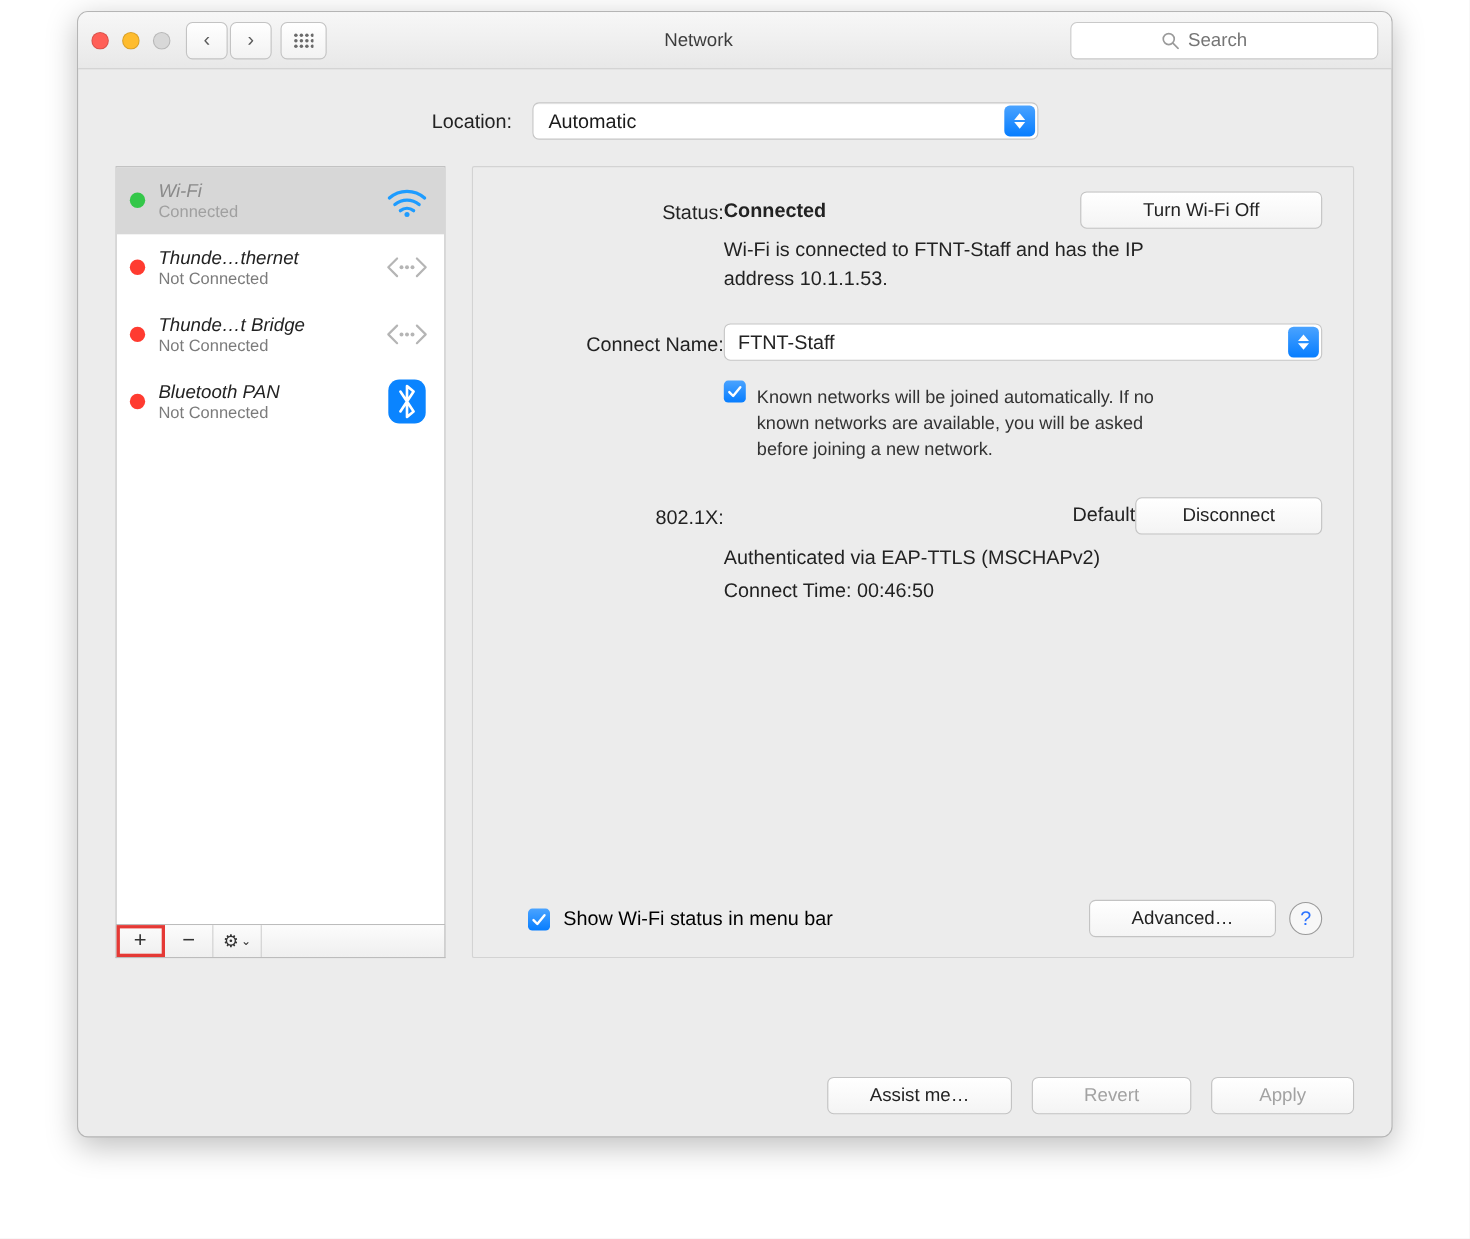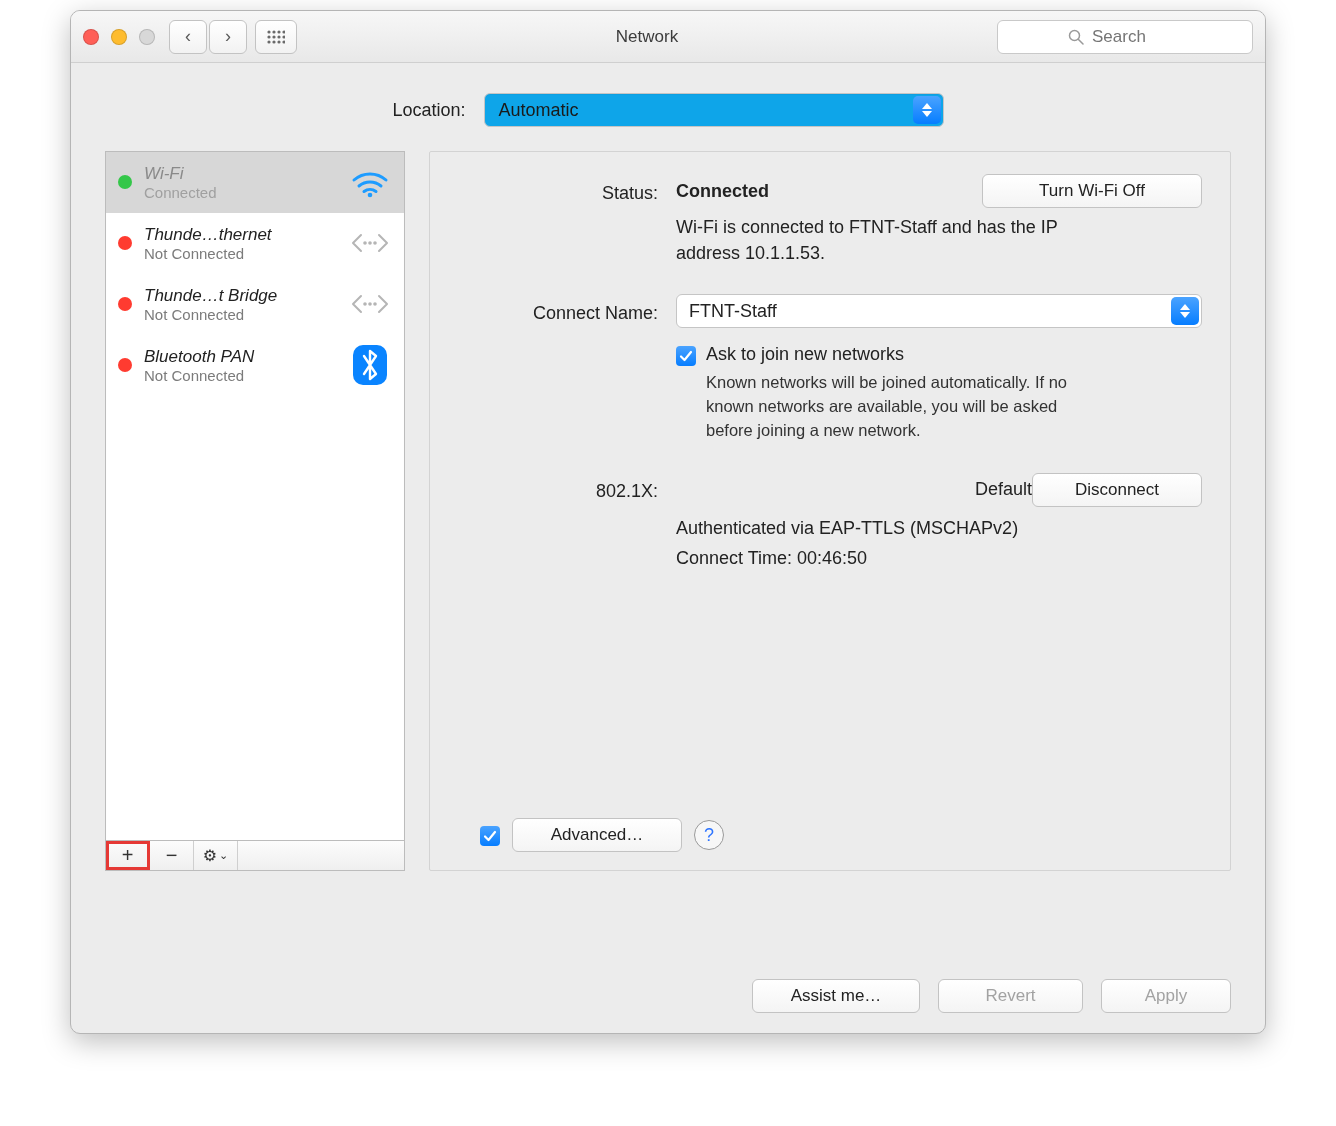--- a/index.html
+++ b/index.html
@@ -10,26 +10,26 @@
   .titlebar { height: 52px; background: linear-gradient(#f7f7f7,#e8e8e8); border-bottom: 1px solid #cfcfcf; display: flex; align-items: center; padding: 0 12px; }
   .traffic { display: flex; gap: 12px; margin-right: 14px; }
   .traffic .dot { width: 16px; height: 16px; border-radius: 50%; border: 1px solid rgba(0,0,0,0.15); }
   .dot.close { background: #ff5f57; }
   .dot.min { background: #febc2e; }
   .dot.max { background: #d8d8d8; }
   .nav-btns { display: flex; gap: 2px; margin-right: 8px; }
   .sq-btn { width: 38px; height: 34px; background: linear-gradient(#ffffff,#f2f2f2); border: 1px solid #c3c3c3; border-radius: 6px; display: flex; align-items: center; justify-content: center; font-size: 18px; color: #5a5a5a; }
   .grid-btn { width: 42px; height: 34px; }
   .title-center { flex: 1; text-align: center; font-size: 17px; color: #3c3c3c; }
-  .search-wrap { width: 256px; height: 34px; background: #fff; border: 1px solid #c9c9c9; border-radius: 6px; display: flex; align-items: center; justify-content: center; gap: 8px; color: #929292; font-size: 17px; }
+  .search-wrap { width: 280px; height: 34px; background: #fff; border: 1px solid #c9c9c9; border-radius: 6px; display: flex; align-items: center; justify-content: center; gap: 8px; color: #929292; font-size: 17px; }
   .search-wrap input { border: none; outline: none; background: transparent; width: 90px; font-size: 17px; color: #444; }
   
   .location-row { display: flex; align-items: center; justify-content: center; gap: 18px; padding: 30px 0 18px 0; }
   .label-right { font-size: 18px; color: #222; text-align: right; }
-  .select { position: relative; height: 34px; background: #0ea5e9; border: 1px solid #c5c5c5; border-radius: 6px; display: flex; align-items: center; padding: 0 40px 0 14px; font-size: 18px; color: #1a1a1a; box-shadow: 0 1px 0 rgba(0,0,0,0.03) inset; }
+  .select { position: relative; height: 34px; background: #ffffff; border: 1px solid #c5c5c5; border-radius: 6px; display: flex; align-items: center; padding: 0 40px 0 14px; font-size: 18px; color: #1a1a1a; box-shadow: 0 1px 0 rgba(0,0,0,0.03) inset; }
   .select .arrows, .select-sm .arrows { position: absolute; right: 2px; top: 2px; bottom: 2px; width: 28px; background: linear-gradient(#4aa3ff,#067dff); border-radius: 5px; display: flex; flex-direction: column; align-items: center; justify-content: center; }
   .arrows::before, .arrows::after { content: ""; width: 0; height: 0; border-left: 5px solid transparent; border-right: 5px solid transparent; }
   .arrows::before { border-bottom: 6px solid #fff; margin-bottom: 2px; }
   .arrows::after { border-top: 6px solid #fff; }
   
   .body { display: flex; padding: 6px 34px 0 34px; gap: 24px; }
   
   .sidebar { width: 300px; display: flex; flex-direction: column; }
   .iface-list { flex: 1; background: #fff; border: 1px solid #bcbcbc; border-radius: 0; box-shadow: inset 0 1px 1px rgba(0,0,0,0.05); }
   .iface { display: flex; align-items: center; gap: 12px; padding: 10px 12px; border-bottom: 1px solid transparent; }
@@ -42,21 +42,21 @@
   .iface.sel .name { color: #7a7a7a; }
   .iface .sub { font-size: 15px; color: #7b7b7b; }
   .iface.sel .sub { color: #a0a0a0; }
   .iface .icon { width: 44px; height: 40px; display: flex; align-items: center; justify-content: center; flex-shrink: 0; }
   .sidebar-bottom { display: flex; height: 30px; border: 1px solid #bcbcbc; border-top: none; background: linear-gradient(#fcfcfc,#efefef); }
   .sidebar-bottom .cell { width: 44px; border-right: 1px solid #cfcfcf; display: flex; align-items: center; justify-content: center; font-size: 20px; color: #333; }
   .sidebar-bottom .cell.gear { font-size: 16px; }
   .highlight-red { outline: 3px solid #e53935; outline-offset: -3px; }
   
   .main { flex: 1; background: #ececec; border: 1px solid #d3d3d3; border-radius: 2px; padding: 22px 28px 18px 28px; display: flex; flex-direction: column; height: 720px; }
-  .form-row { display: flex; align-items: flex-start; gap: 18px; margin-bottom: 12px; }
+  .form-row { display: flex; align-items: flex-start; margin-bottom: 12px; }
   .form-row .col-label { width: 200px; text-align: right; font-size: 18px; color: #222; padding-top: 4px; }
   .form-row .col-value { flex: 1; font-size: 18px; color: #222; }
   .bold { font-weight: 600; }
   .btn { height: 34px; padding: 0 18px; background: linear-gradient(#ffffff,#f4f4f4); border: 1px solid #c3c3c3; border-radius: 6px; font-size: 17px; color: #222; display: inline-flex; align-items: center; justify-content: center; white-space: nowrap; }
   .btn.disabled { color: #a2a2a2; }
   .row-top { display: flex; align-items: center; }
   .row-top .col-value { display: flex; align-items: center; gap: 20px; }
   .detail-text { font-size: 17px; color: #333; line-height: 1.45; }
   .sub-detail { font-size: 16.5px; color: #333; line-height: 1.45; max-width: 400px; padding-top: 6px; }
   .select-sm { position: relative; flex: 1; height: 34px; background: #fff; border: 1px solid #c5c5c5; border-radius: 6px; display: flex; align-items: center; padding: 0 40px 0 12px; font-size: 18px; }
@@ -247,21 +247,20 @@
         <div class="form-row" style="margin-bottom:30px">
           <div class="col-label"></div>
           <div class="col-value">
             <div class="chk-row">
               <div class="chk">
                 <svg viewBox="0 0 14 14">
                     <path d="M2 7.5 L5.5 11 L12 3" stroke="#fff" stroke-width="2.2" fill="none" stroke-linecap="round" stroke-linejoin="round"></path>
                   </svg>
               </div>
               <div>
-                <div style="font-size:18px">Ask to join new networks</div>
                 <div class="sub-detail">Known networks will be joined automatically. If no known networks are available, you will be asked before joining a new network.</div>
               </div>
             </div>
           </div>
         </div>
 
         <div class="form-row" style="align-items:center;margin-bottom:8px">
           <div class="col-label">802.1X:</div>
           <div class="col-value" style="display:flex;align-items:center;justify-content:flex-end">
             <span>Default</span>
@@ -278,20 +277,21 @@
           <div class="col-label"></div>
           <div class="col-value detail-text">Connect Time: 00:46:50</div>
         </div>
 
         <div class="main-bottom">
           <div class="chk">
             <svg viewBox="0 0 14 14">
                 <path d="M2 7.5 L5.5 11 L12 3" stroke="#fff" stroke-width="2.2" fill="none" stroke-linecap="round" stroke-linejoin="round"></path>
               </svg>
           </div>
+          <div style="font-size:18px;flex:1">Show Wi-Fi status in menu bar</div>
           <div class="btn" style="width:170px">
             <span>Advanced…</span>
           </div>
           <div class="help">
             <span>?</span>
           </div>
         </div>
       </div>
     </div>
 

